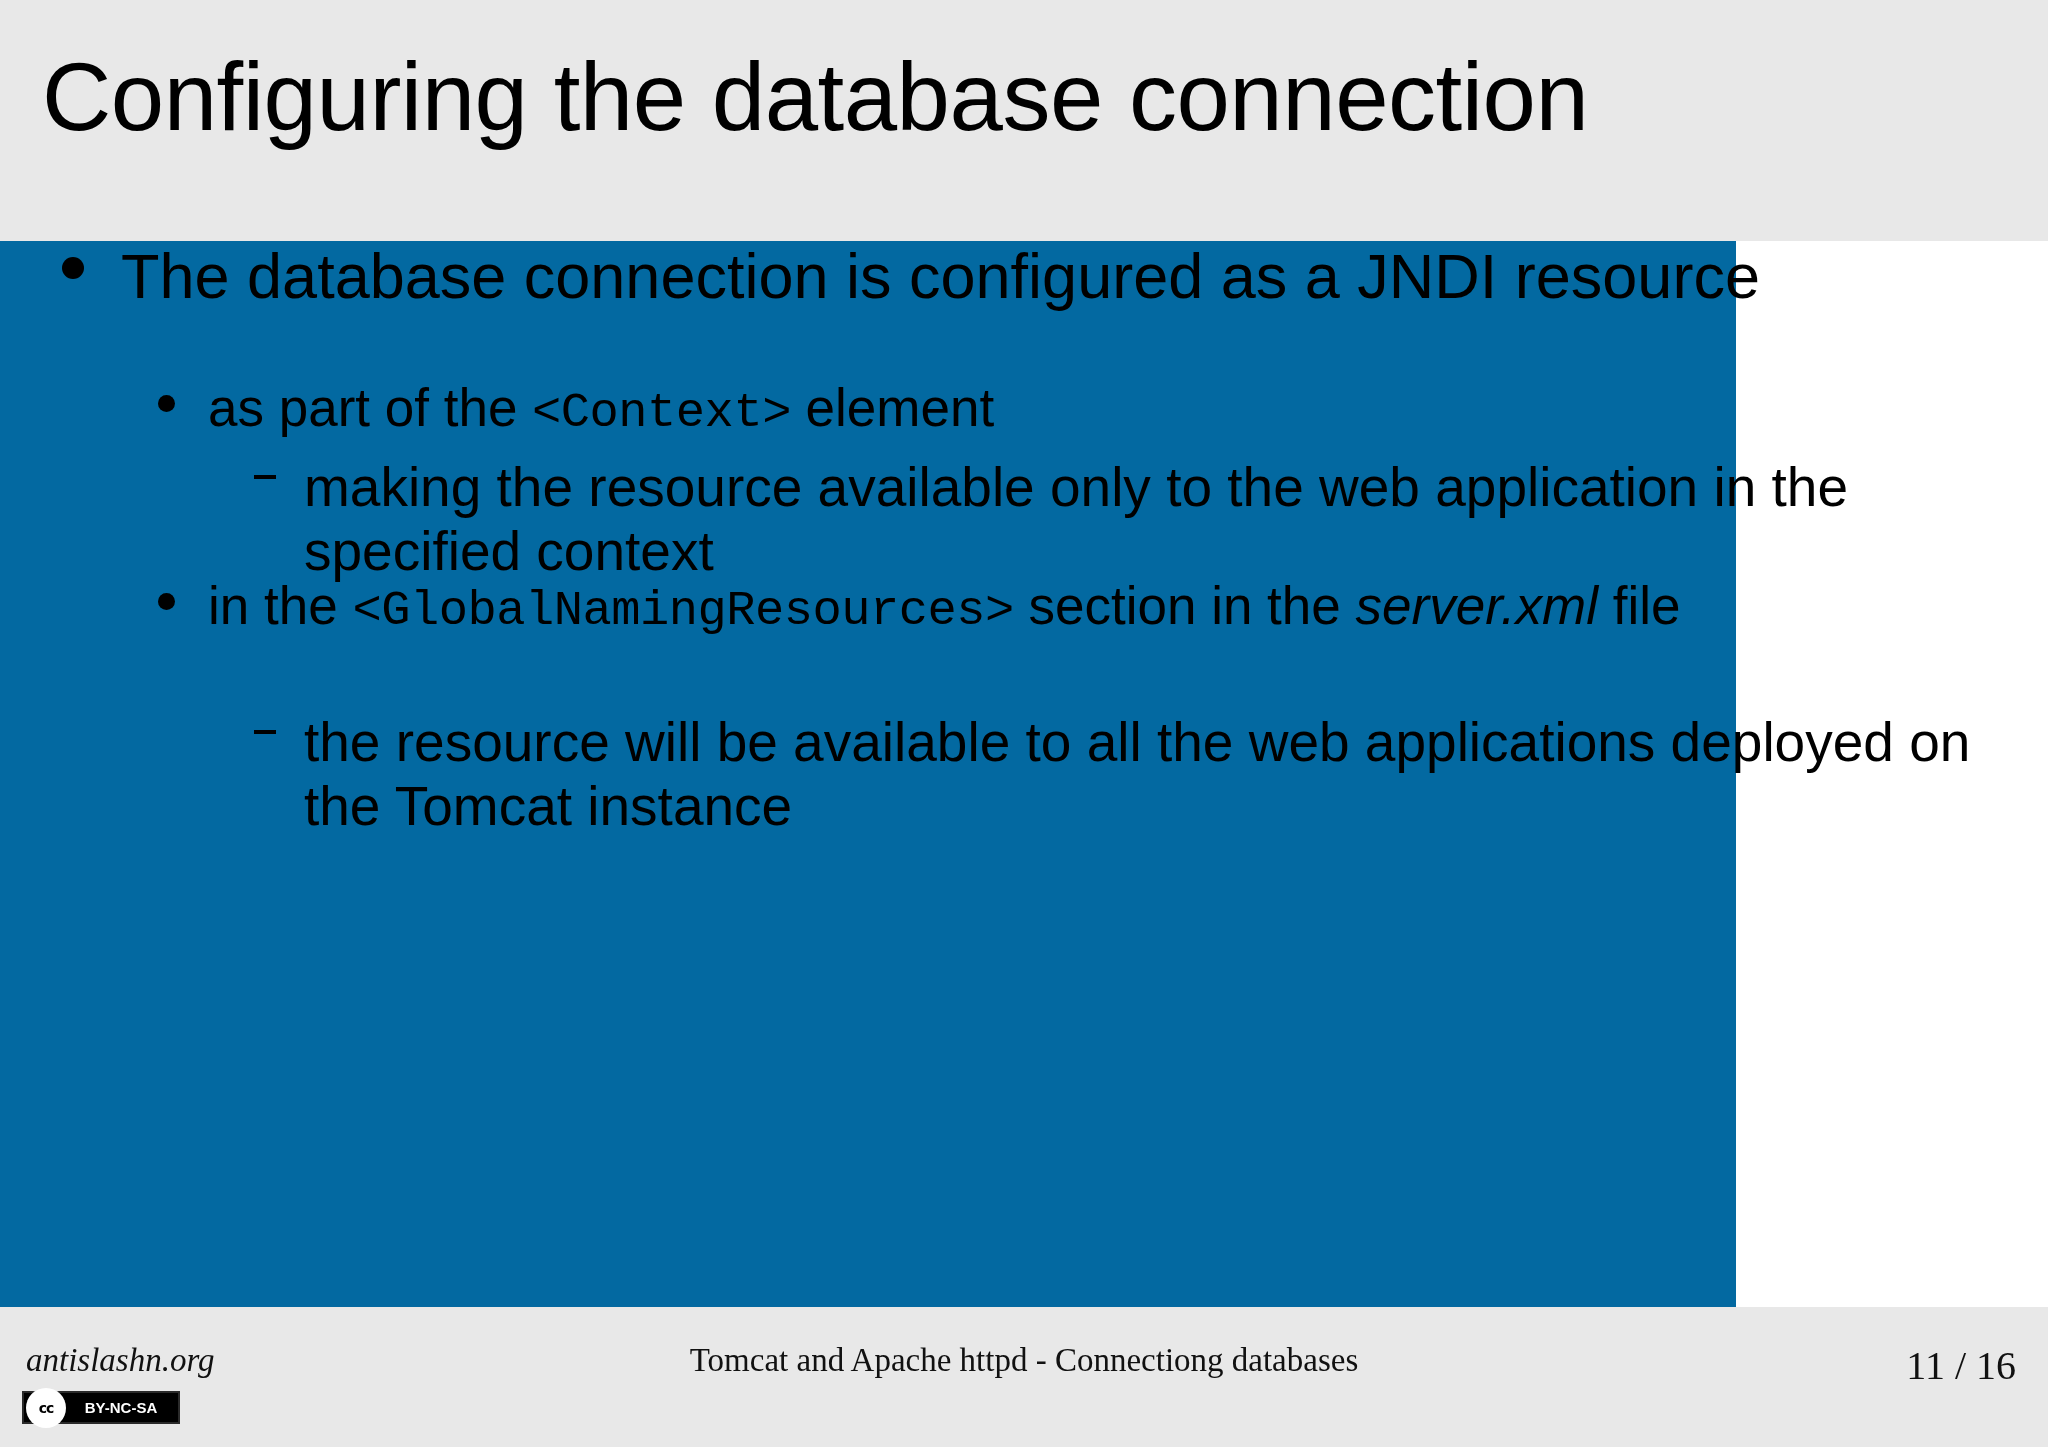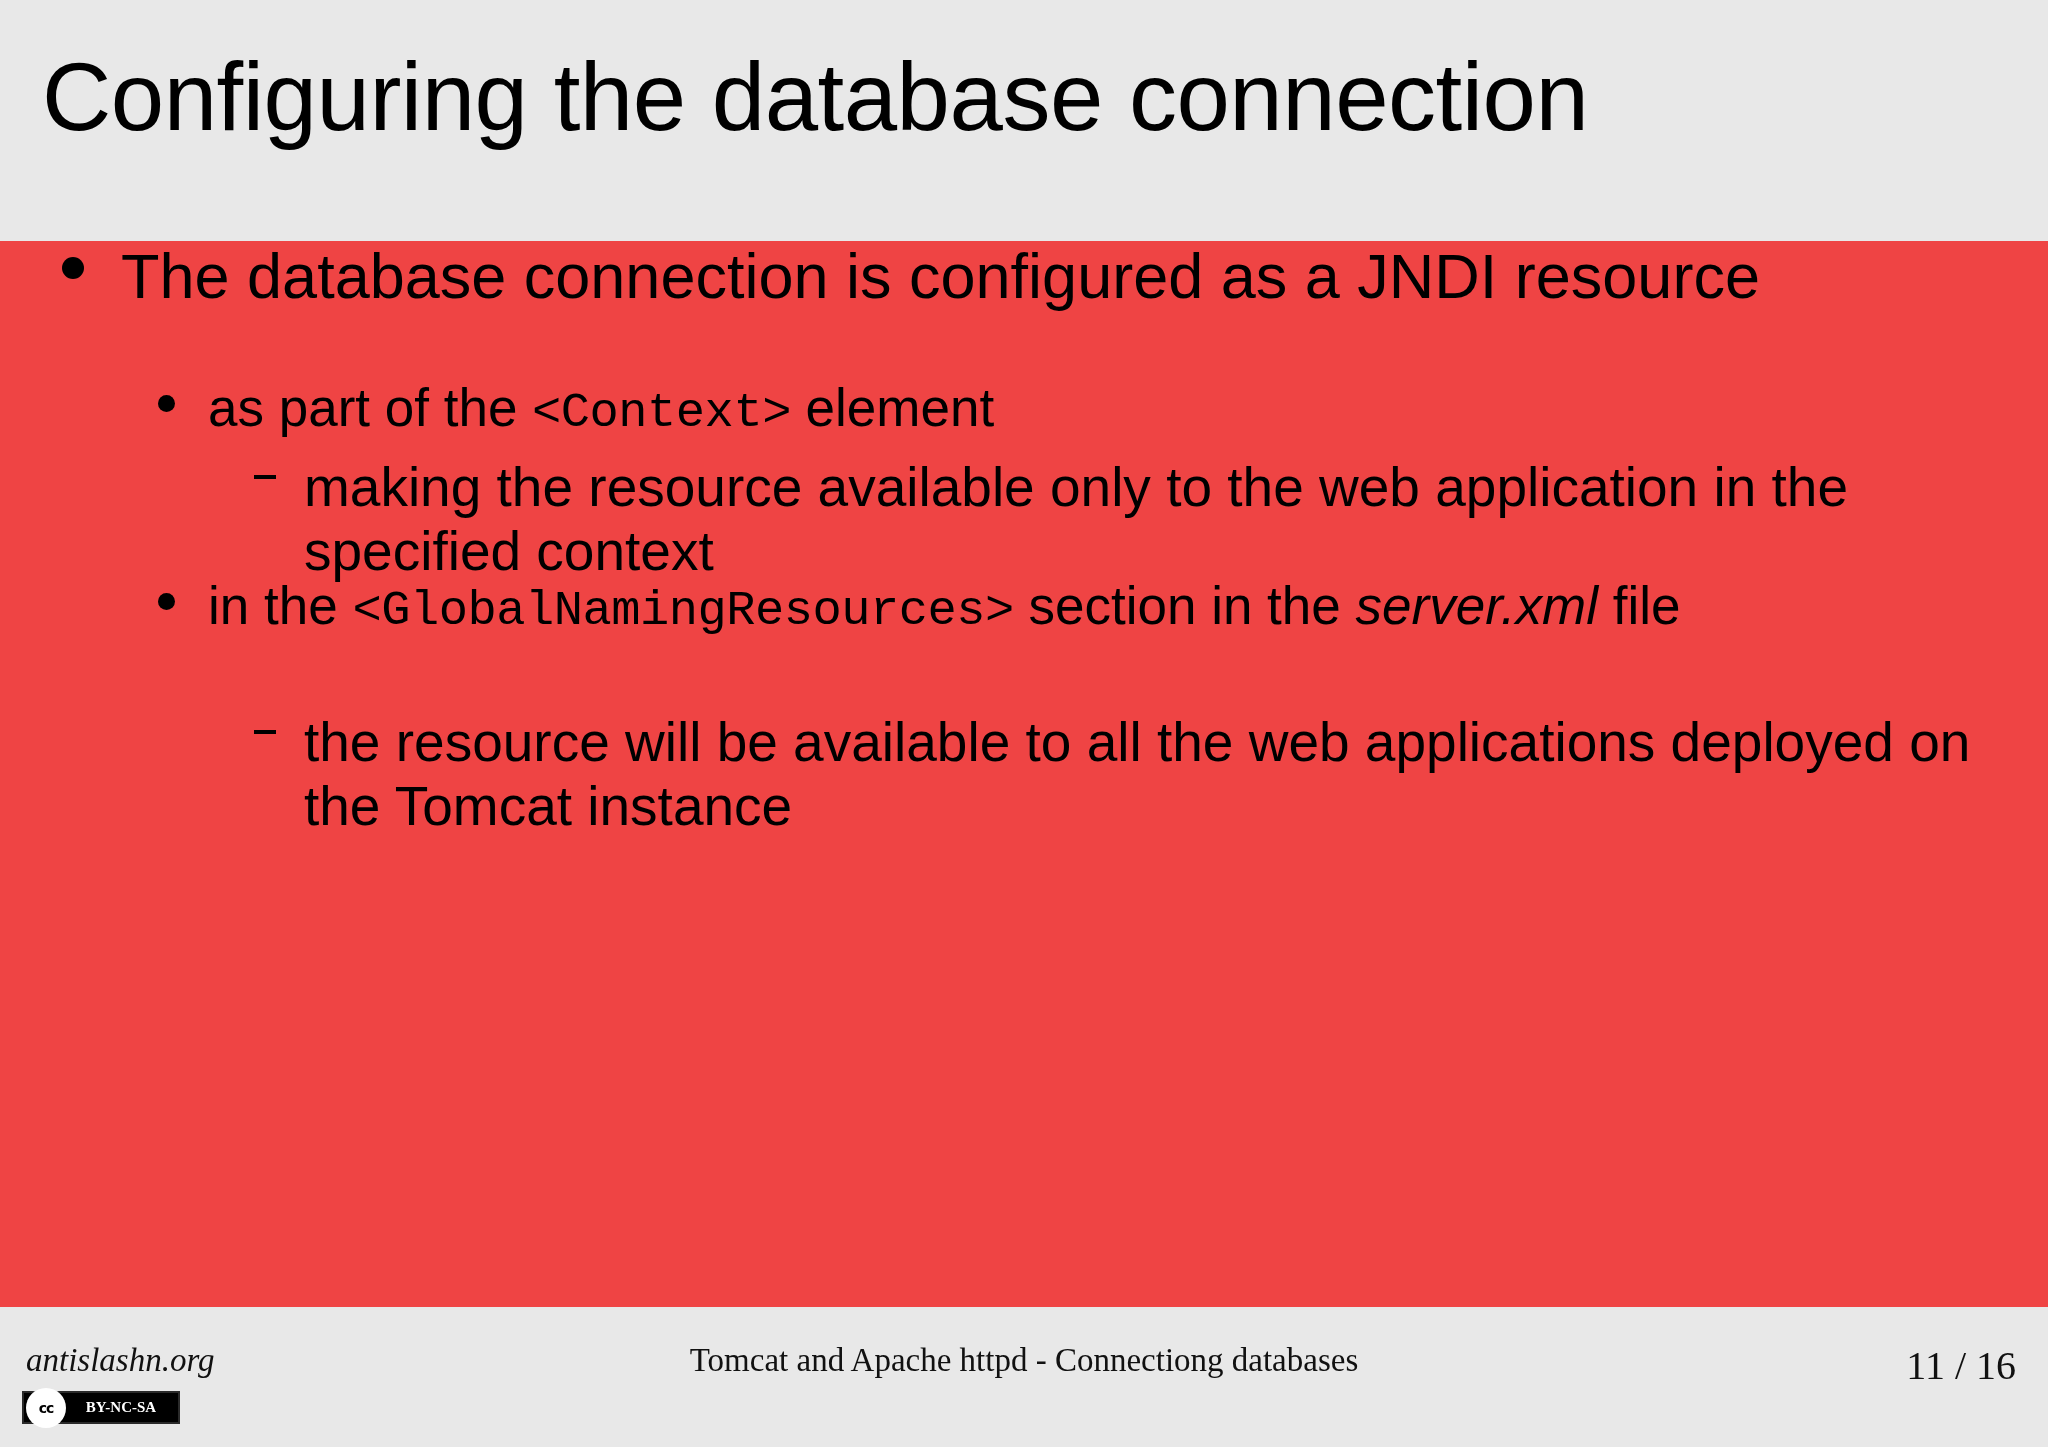--- a/index.html
+++ b/index.html
@@ -45,23 +45,23 @@
     letter-spacing: -0.5px;
     color: #000000;
     white-space: nowrap;
   }
 
   
   .content {
     position: absolute;
     left: 0;
     top: 241px;
-    width: 2048px;
+    width: 1736px;
     height: 1066px;
-    background: #ef4444;
+    background: #0369a1;
   }
 
   .bullet {
     position: relative;
     display: block;
   }
 
   
   .lvl1 {
     position: absolute;
@@ -212,21 +212,21 @@
     font-size: 14px;
     font-weight: bold;
     color: #000;
     letter-spacing: -1px;
     flex: 0 0 auto;
   }
   .cc-badge .cc-text {
     flex: 1 1 auto;
     text-align: center;
     color: #ffffff;
-    font-family: Liberation Serif, serif;
+    font-family: Liberation Sans, sans-serif;
     font-size: 15px;
     font-weight: bold;
     letter-spacing: 0px;
   }
 </style>
 </head>
 <body>
 
 <div class="slide">
 

